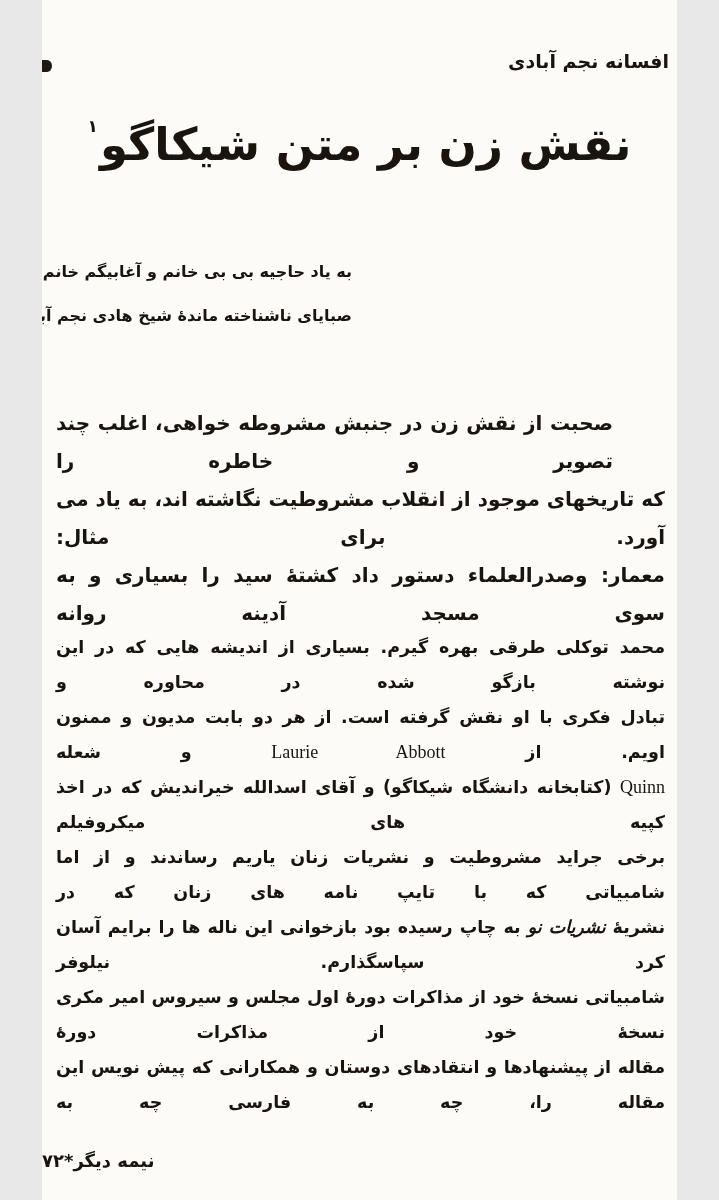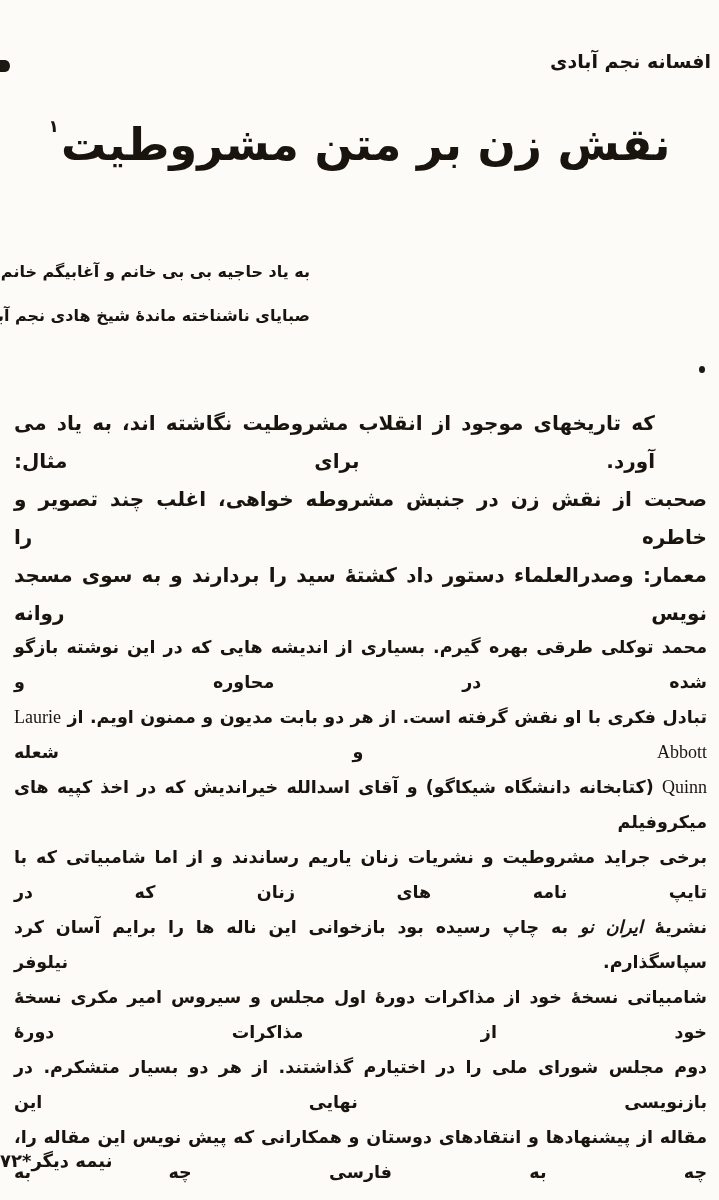--- a/index.html
+++ b/index.html
@@ -1,18 +1,18 @@
 <!DOCTYPE html>
 <html lang="fa" dir="rtl"><head>
 <meta charset="utf-8">
 <style>
   html,body{margin:0;padding:0;background:#e8e8e8;}
   .page{
     position:relative;
-    width:719px;height:1200px;
+    width:635px;height:1200px;
     margin:0 auto;
     background:#fcfbf8;
     color:#1a140e;
     font-family:"DejaVu Sans", sans-serif;
     direction:rtl;
     overflow:hidden;
   }
   .author{
     position:absolute;top:50px;right:8px;
     font-size:19px;font-weight:bold;white-space:nowrap;
@@ -69,41 +69,40 @@
 </head>
 <body>
 
 <div class="page">
 
   <div class="artifact a1"></div>
   <div class="artifact a2"></div>
 
   <div class="author">افسانه نجم آبادی</div>
 
-  <div class="title"><span>نقش زن بر متن مشروطیت</span><sup>۱</sup></div>
+  <div class="title"><span>نقش زن بر متن شیکاگو</span><sup>۱</sup></div>
 
   <div class="dedication">
       <div class="ded-line">به یاد حاجیه بی بی خانم و آغابیگم خانم</div>
       <div class="ded-line">صبایای ناشناخته ماندهٔ شیخ هادی نجم آبادی</div>
     </div>
 
   <div class="body-par">
+      <div class="body-line">صحبت از نقش زن در جنبش مشروطه خواهی، اغلب چند تصویر و خاطره را</div>
       <div class="body-line">که تاریخهای موجود از انقلاب مشروطیت نگاشته اند، به یاد می آورد. برای مثال:</div>
-      <div class="body-line">صحبت از نقش زن در جنبش مشروطه خواهی، اغلب چند تصویر و خاطره را</div>
-      <div class="body-line">معمار: وصدرالعلماء دستور داد کشتهٔ سید را بردارند و به سوی مسجد نویس روانه</div>
+      <div class="body-line">معمار: وصدرالعلماء دستور داد کشتهٔ سید را بسیاری و به سوی مسجد آدینه روانه</div>
     </div>
 
   <div class="footnotes">
       <div class="fn-line">محمد توکلی طرقی بهره گیرم. بسیاری از اندیشه هایی که در این نوشته بازگو شده در محاوره و</div>
       <div class="fn-line"><span class="seg seg-fa">تبادل فکری با او نقش گرفته است. از هر دو بابت مدیون و ممنون اویم. از </span><span class="seg seg-en">Laurie Abbott</span><span class="seg seg-fa"> و شعله</span></div>
       <div class="fn-line"><span class="seg seg-en">Quinn</span><span class="seg seg-fa"> (کتابخانه دانشگاه شیکاگو) و آقای اسدالله خیراندیش که در اخذ کپیه های میکروفیلم</span></div>
       <div class="fn-line">برخی جراید مشروطیت و نشریات زنان یاریم رساندند و از اما شامبیاتی که با تایپ نامه های زنان که در</div>
-      <div class="fn-line"><span class="seg seg-fa">نشریهٔ </span><span class="seg seg-faem">ایران نو</span><span class="seg seg-fa"> به چاپ رسیده بود بازخوانی این ناله ها را برایم آسان کرد سپاسگذارم. نیلوفر</span></div>
+      <div class="fn-line"><span class="seg seg-fa">نشریهٔ </span><span class="seg seg-faem">نشریات نو</span><span class="seg seg-fa"> به چاپ رسیده بود بازخوانی این ناله ها را برایم آسان کرد سپاسگذارم. نیلوفر</span></div>
       <div class="fn-line">شامبیاتی نسخهٔ خود از مذاکرات دورهٔ اول مجلس و سیروس امیر مکری نسخهٔ خود از مذاکرات دورهٔ</div>
-      <div class="fn-line">دوم مجلس شورای ملی را در اختیارم گذاشتند. از هر دو بسیار متشکرم. در بازنویسی نهایی این</div>
       <div class="fn-line">مقاله از پیشنهادها و انتقادهای دوستان و همکارانی که پیش نویس این مقاله را، چه به فارسی چه به</div>
     </div>
 
   <div class="footer">
     <span>نیمه دیگر</span><span>*</span><span>۷۲</span>
   </div>
 
 </div>
 
 </body></html>

